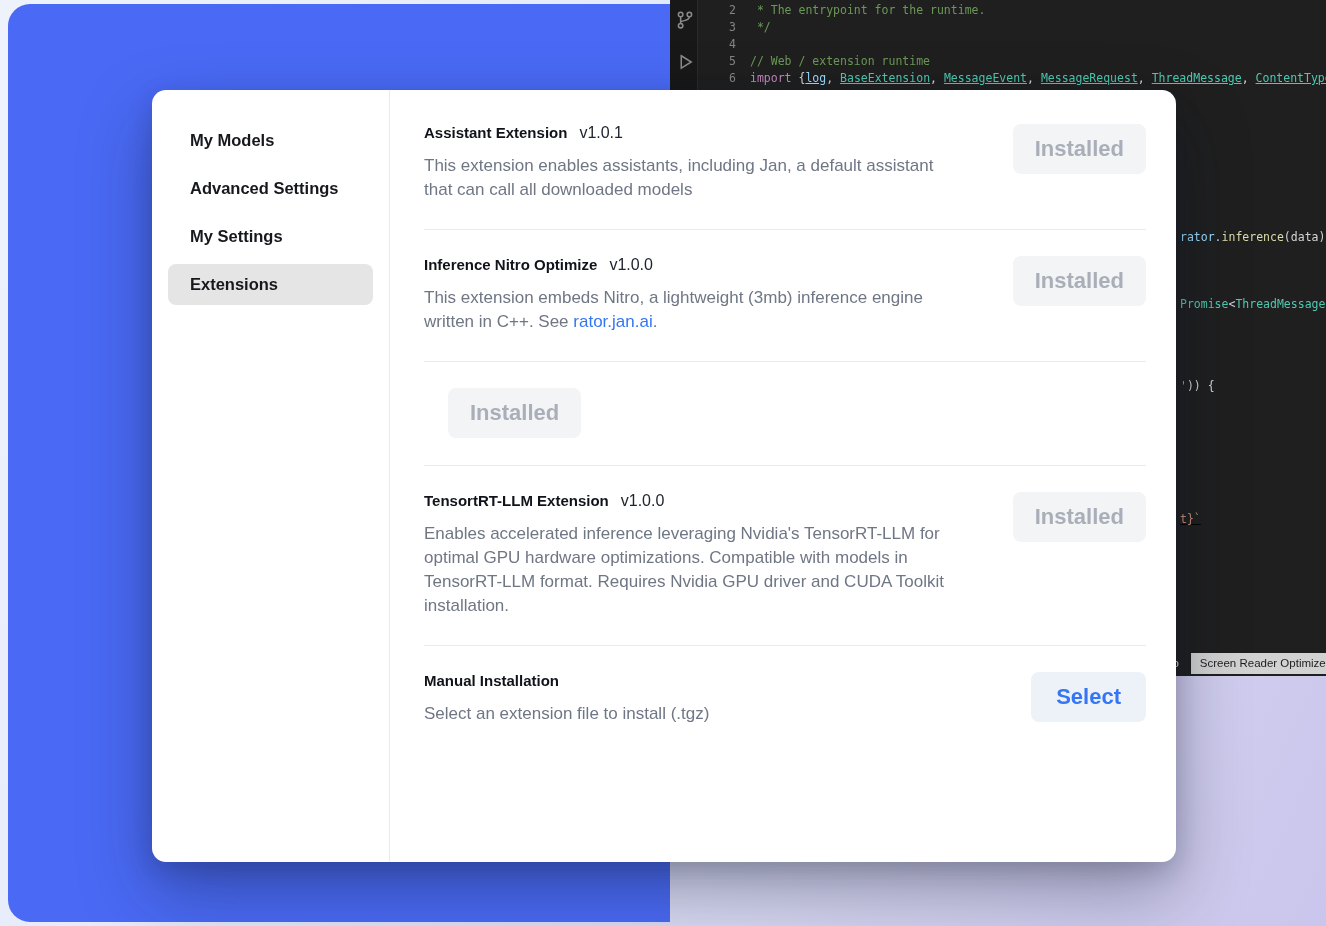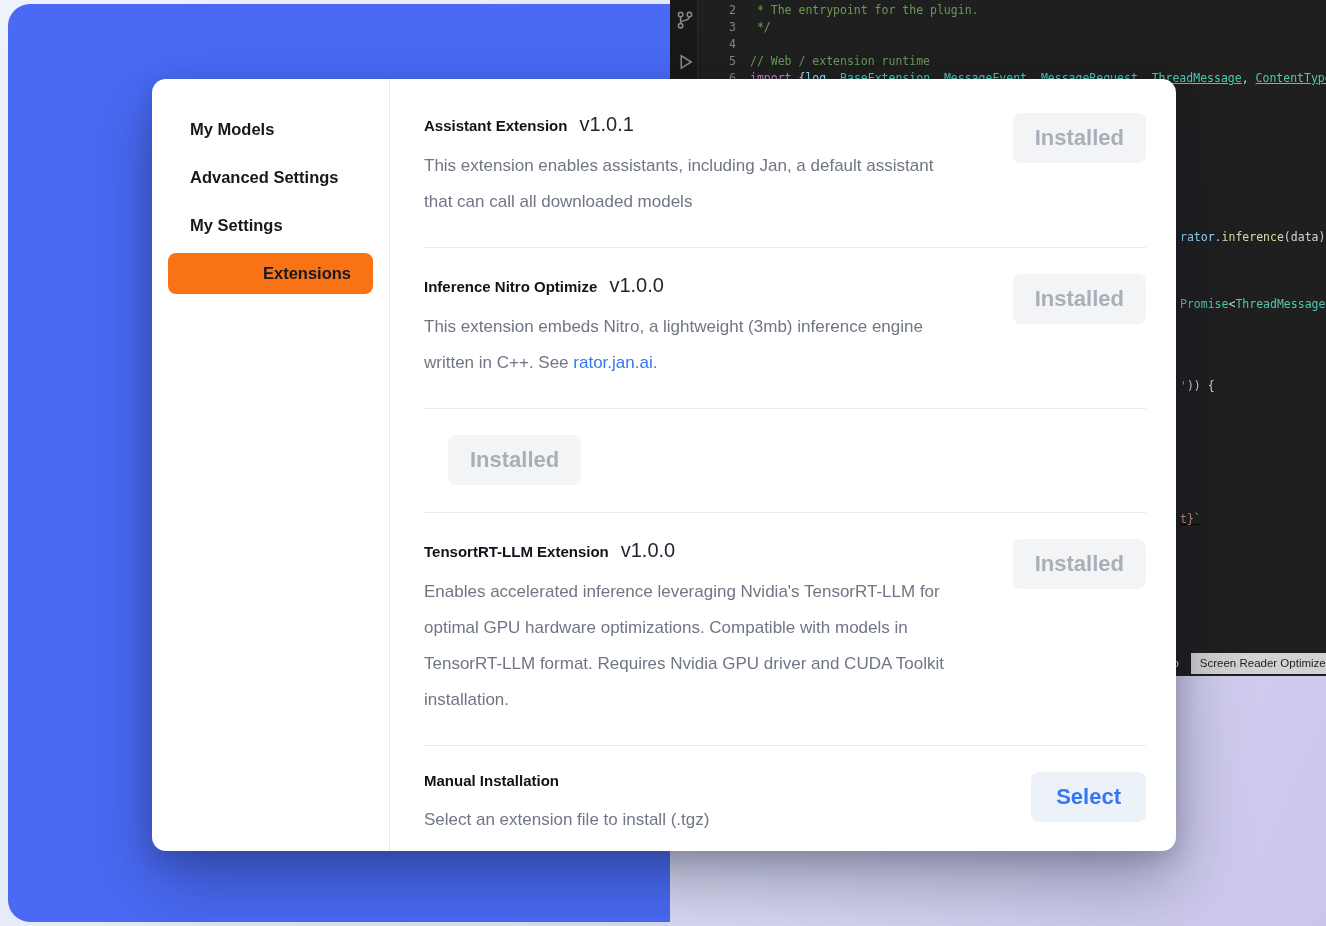--- a/index.html
+++ b/index.html
@@ -41,42 +41,42 @@
   .frag.f2 { top:296px; }
   .frag.f3 { top:378px; }
   .frag.f4 { top:511px; text-decoration:underline; }
 
   .status-toast { position:absolute; top:653px; left:496px; display:flex; align-items:center; font-family:"Liberation Sans", sans-serif; font-size:11.5px; }
   .status-go { color:#e6e6e6; }
   .status-box { margin-left:12px; background:#d2d2d2; color:#1e1e1e; padding:2px 9px; white-space:nowrap; }
 
   
   .modal {
-    position:absolute; left:152px; top:79px; width:1024px; height:772px;
+    position:absolute; left:152px; top:90px; width:1024px; height:772px;
     background:#ffffff; border-radius:14px; display:flex; overflow:hidden;
     box-shadow:0 30px 70px rgba(15,23,42,.35), 0 8px 24px rgba(15,23,42,.18);
   }
   .sidebar { width:238px; flex-shrink:0; border-right:1px solid #e8eaee; padding-top:30px; }
   .side-item {
     margin:0 16px 7px 16px; padding:11px 22px; border-radius:8px;
     font-size:16.5px; font-weight:700; color:#16181d; cursor:pointer;
   }
-  .side-item.active { background:#f97316;text-align:right; }
+  .side-item.active { background:#e5e5e5; }
 
   .content { flex:1; padding:34px 30px 0 34px; }
   .section {
     display:flex; justify-content:space-between; align-items:flex-start;
     padding:26px 0 27px 0; border-bottom:1px solid #e9eaec;
   }
   .section.first { padding-top:0; }
   .section.manual { border-bottom:none; padding-bottom:30px; }
   .sec-left { min-width:0; }
   .sec-name { font-size:15px; font-weight:700; color:#101319; display:inline; }
-  .sec-ver { font-size:20px; font-weight:400; color:#20252f; margin-left:12px; }
-  .sec-desc { margin-top:12px; font-size:17px; line-height:36px; color:#6f7684; white-space:pre-line; }
+  .sec-ver { font-size:16px; font-weight:400; color:#20252f; margin-left:12px; }
+  .sec-desc { margin-top:12px; font-size:17px; line-height:24px; color:#6f7684; white-space:pre-line; }
   .link { color:#3576f5; cursor:pointer; text-decoration:none; }
   .btn {
     border:none; border-radius:8px; flex-shrink:0; margin-left:24px; cursor:pointer;
     font-family:inherit; font-size:22px; font-weight:600; padding:12px 22px;
   }
   .btn-installed { background:#f3f4f6; color:#a9aeb8; }
   .btn-select { background:#edf1f8; color:#3576f5; padding:12px 25px; font-weight:700;margin-left:28px; }
 </style>
 </head>
 <body>
@@ -96,21 +96,21 @@
     <span class="activity-icon run">
       <svg viewBox="0 0 16 16" width="20" height="20" fill="none" stroke="currentColor" stroke-width="1.2">
         <polygon points="5,3 13,8 5,13"></polygon>
       </svg>
     </span>
   </div>
 
   <div class="code-lines">
     <div class="code-row">
       <span class="gutter">2</span>
-      <span class="tok-comment"> * The entrypoint for the plugin.</span>
+      <span class="tok-comment"> * The entrypoint for the runtime.</span>
     </div>
     <div class="code-row">
       <span class="gutter">3</span>
       <span class="tok-comment"> */</span>
     </div>
     <div class="code-row">
       <span class="gutter">4</span>
       <span class="tok-plain"></span>
     </div>
     <div class="code-row">

